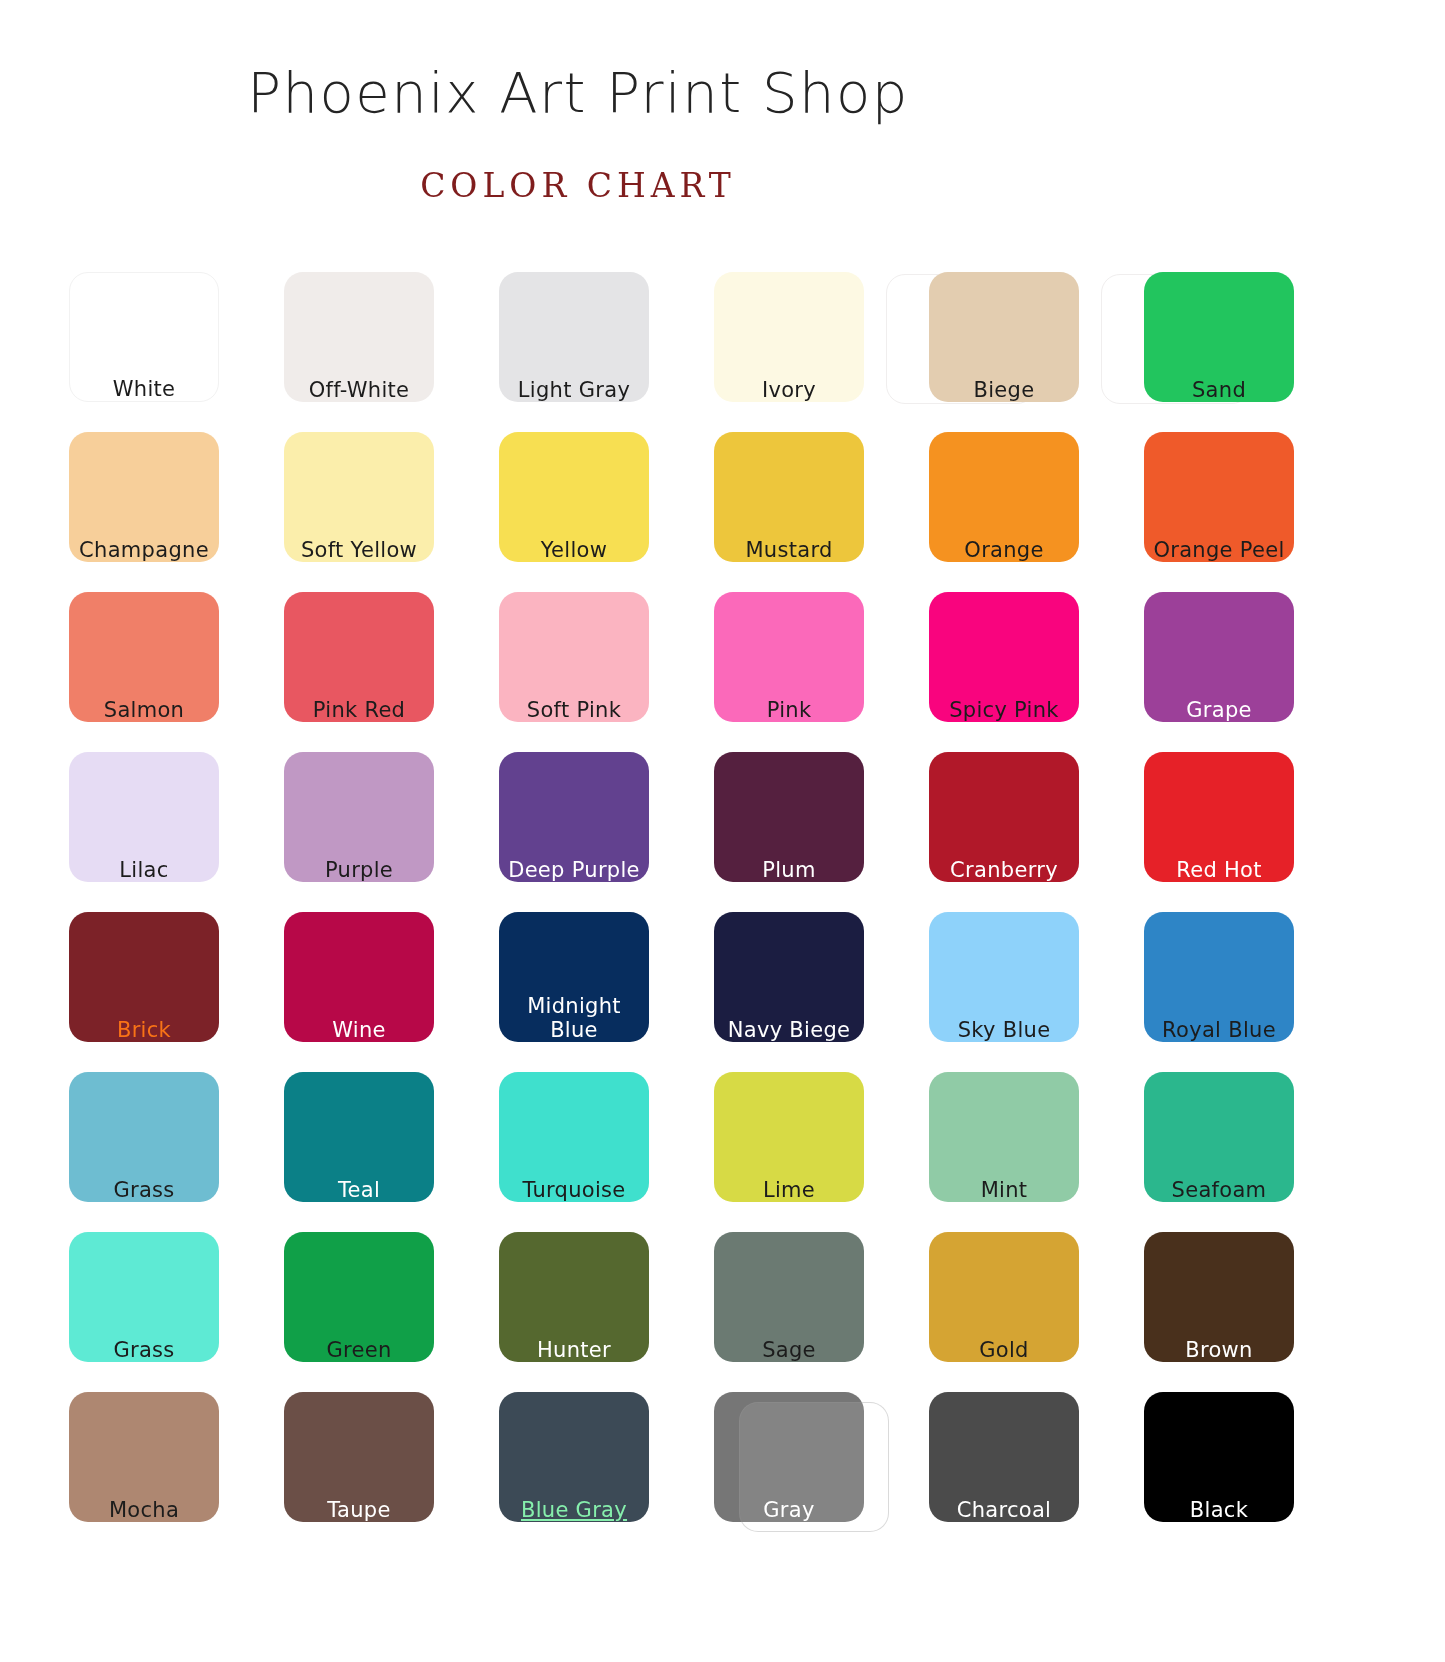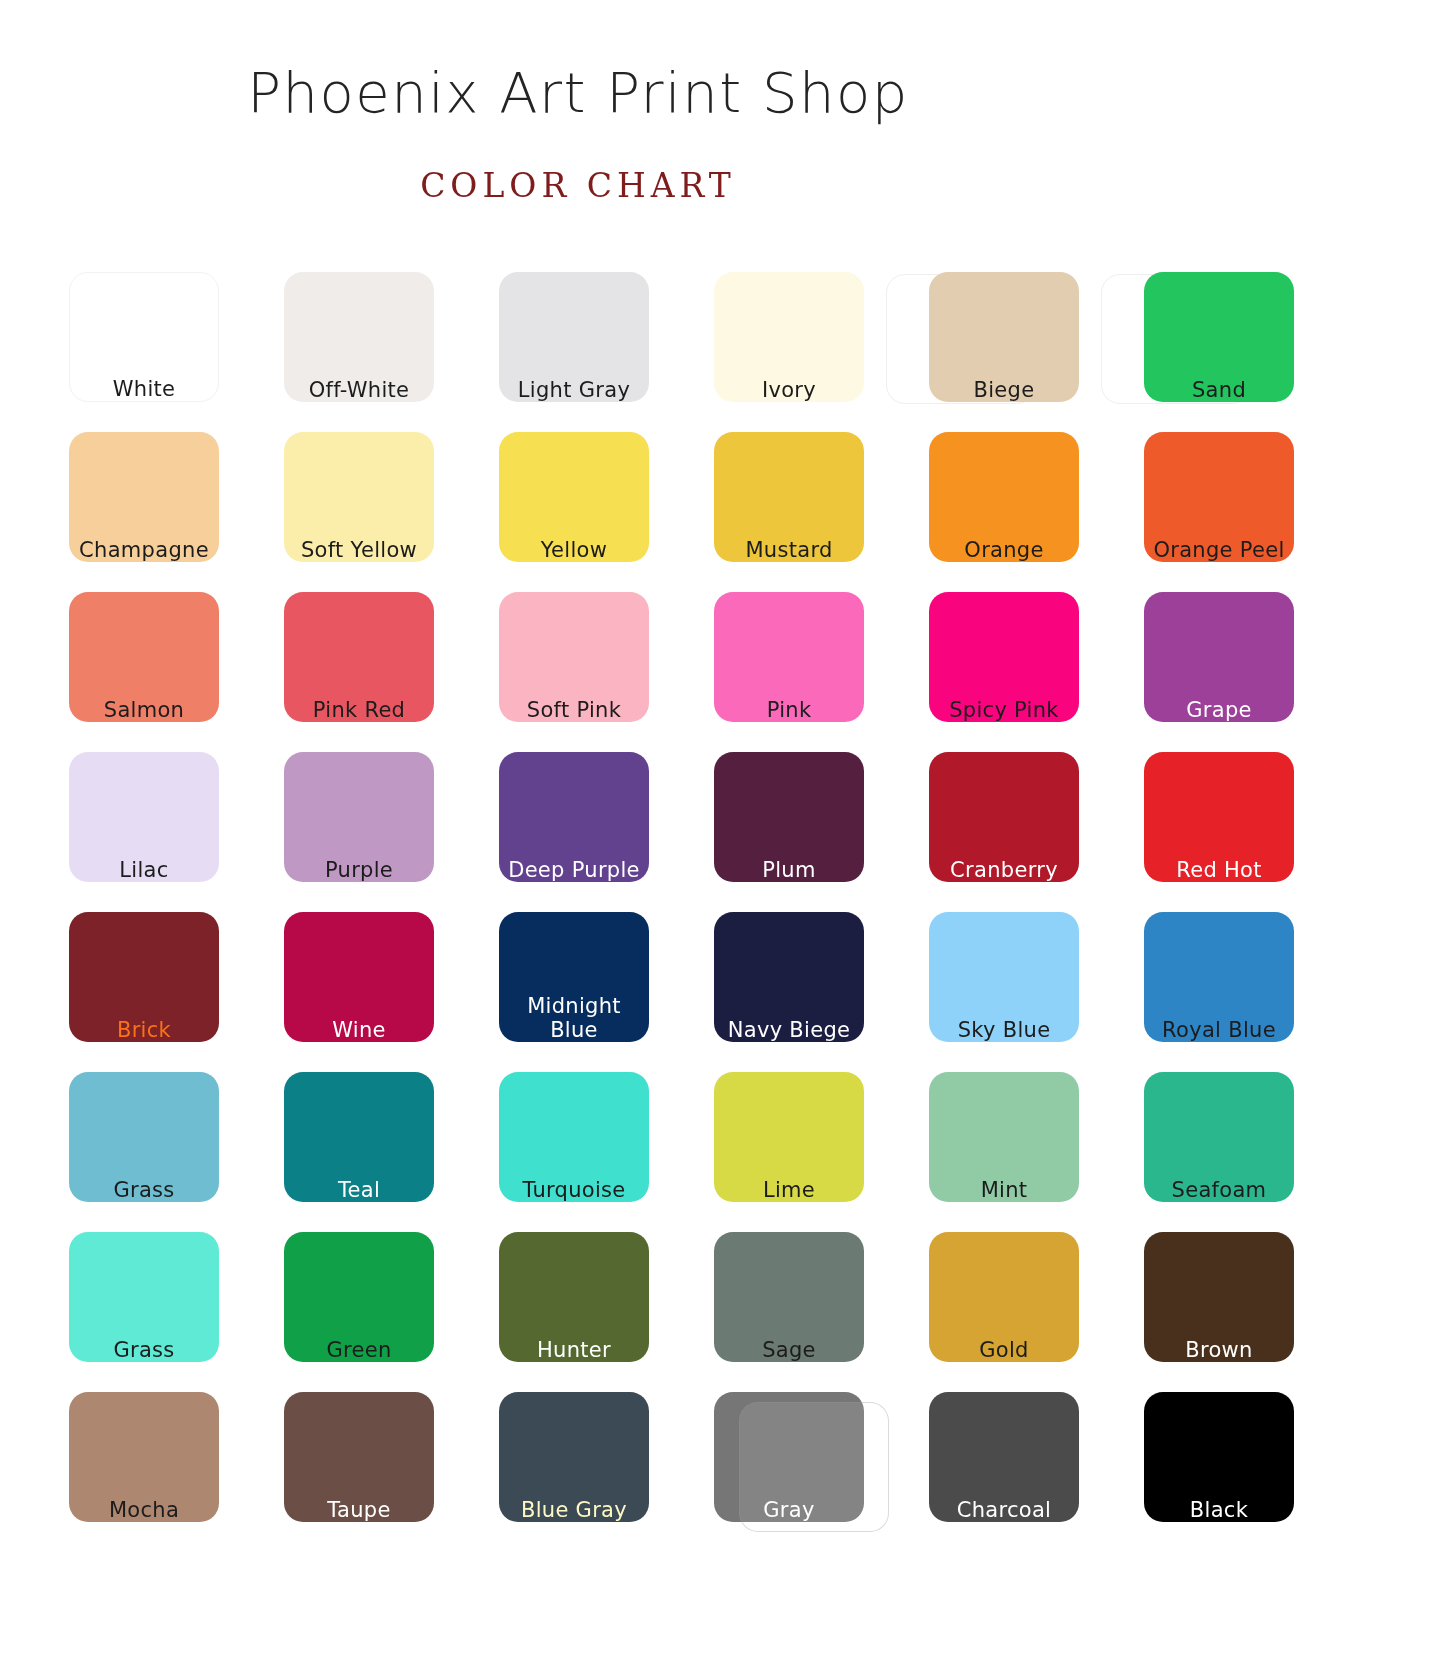--- a/index.html
+++ b/index.html
@@ -334,21 +334,21 @@
           <span class="swatch-label" style="color: rgb(28, 28, 28);">Mocha</span>
         </div>
       </div>
       <div class="cell">
         <div class="swatch" style="background: rgb(107, 79, 71);">
           <span class="swatch-label" style="color: rgb(255, 255, 255);">Taupe</span>
         </div>
       </div>
       <div class="cell">
         <div class="swatch" style="background: rgb(60, 74, 86);">
-          <span class="swatch-label" style="color: #fef9c3;">Blue Gray</span>
+          <span class="swatch-label" style="color: #86efac; text-decoration: underline;">Blue Gray</span>
         </div>
       </div>
       <div class="cell">
         <div class="swatch" style="background: rgb(118, 118, 118);">
           <span class="swatch-label" style="color: rgb(255, 255, 255);">Gray</span>
         </div>
         <div class="ghost ghost-gray"></div>
       </div>
       <div class="cell">
         <div class="swatch" style="background: rgb(75, 75, 75);">

